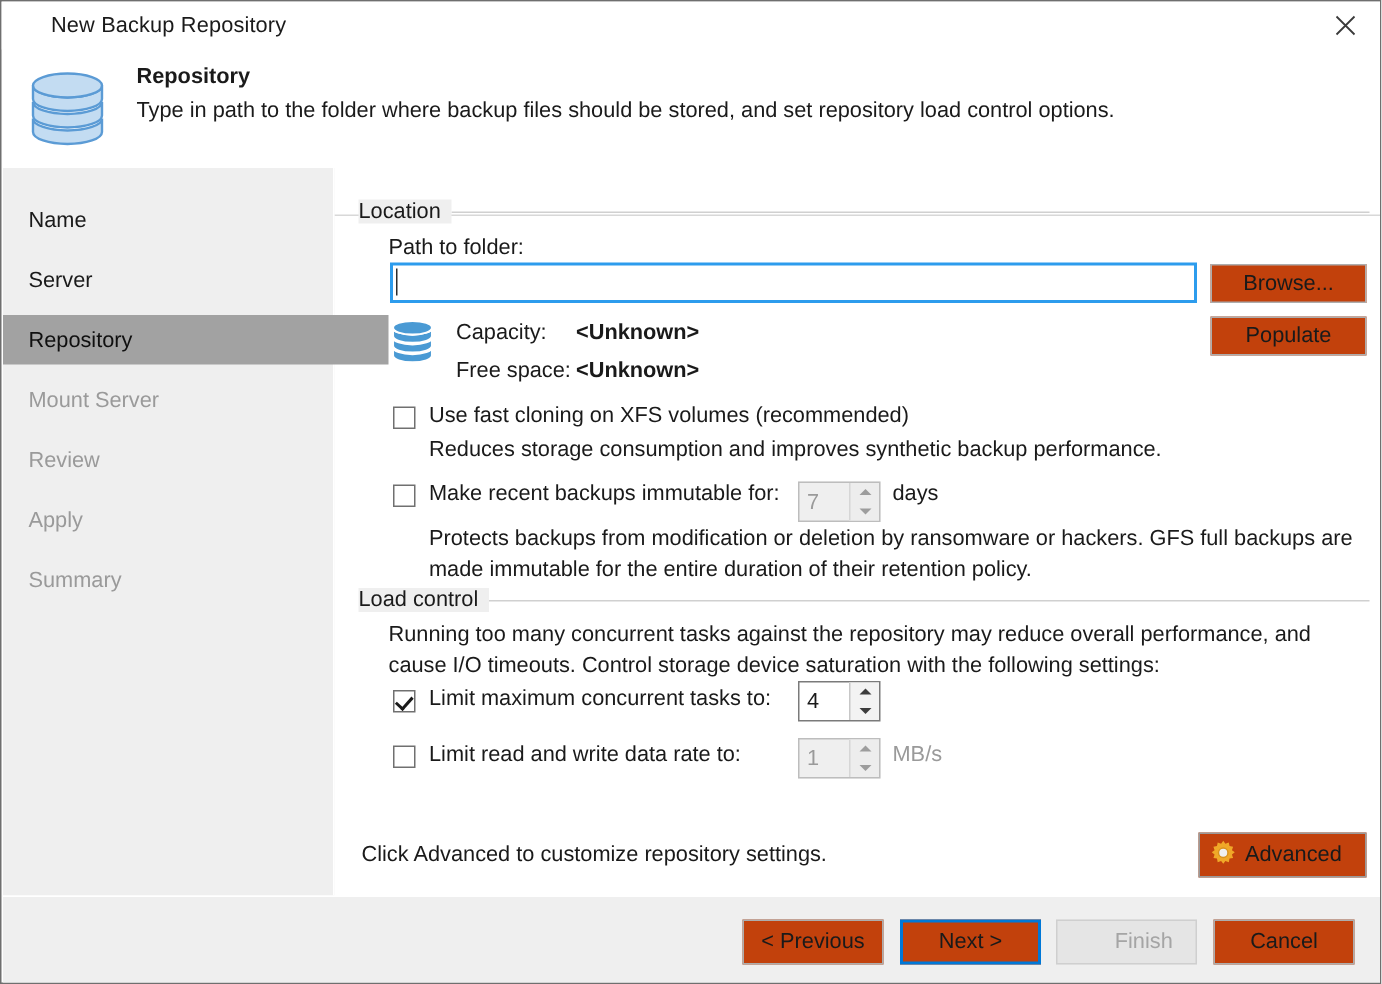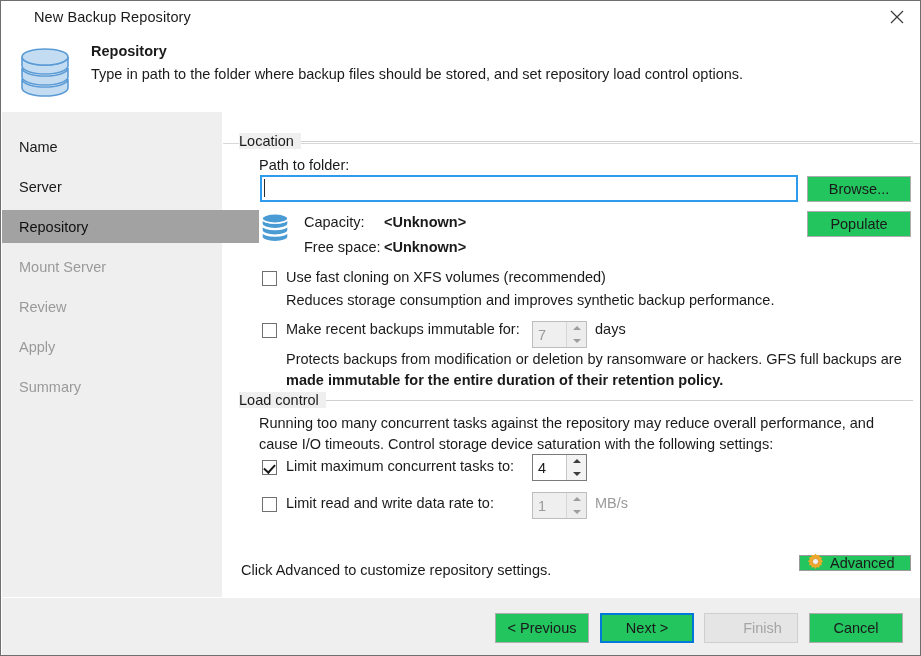--- a/index.html
+++ b/index.html
@@ -176,21 +176,21 @@
     top: 178px;
     width: 1px;
     height: 18px;
     background: #2b2b2b;
   }
 
   
   .btn {
     position: absolute;
     box-sizing: border-box;
-    background: #22c55e;
+    background: #c2410c;
     border: 1px solid #adadad;
     font-family: "Liberation Sans", sans-serif;
     font-size: 14.5px;
     color: #1a1a1a;
     display: flex;
     align-items: center;
     justify-content: center;
     cursor: default;
     white-space: nowrap;
   }
@@ -201,21 +201,21 @@
   }
   .btn.focused {
     border: 2px solid #0078d7;
     text-align: center;
   }
 
   #btn-advanced {
     left: 798px;
     top: 554px;
     width: 112px;
-    height: 16px;
+    height: 30px;
     justify-content: flex-start;
     padding-left: 6px;
     gap: 5px;
     border-color: #9a9a9a;
   }
   #advanced-gear { flex: 0 0 auto; display: block; }
 
   
   .cb {
     position: absolute;
@@ -402,21 +402,21 @@
       <div class="sp-up">
           <span class="tri tri-up"></span>
         </div>
       <div class="sp-dn">
           <span class="tri tri-dn"></span>
         </div>
     </div>
   </div>
   <div class="lbl" style="left:594px; top:320px;">days</div>
   <div class="lbl" style="left:285px; top:350px;">Protects backups from modification or deletion by ransomware or hackers. GFS full backups are</div>
-  <div class="lbl" style="left:285px; top:371px;font-weight:bold;">made immutable for the entire duration of their retention policy.</div>
+  <div class="lbl" style="left:285px; top:371px;">made immutable for the entire duration of their retention policy.</div>
 
   <div class="group-label" style="left:238px; top:391px;">Load control</div>
   <div class="group-line" style="left:322px; top:399px; width:590px;"></div>
 
   <div class="lbl" style="left:258px; top:414px;">Running too many concurrent tasks against the repository may reduce overall performance, and</div>
   <div class="lbl" style="left:258px; top:435px;">cause I/O timeouts. Control storage device saturation with the following settings:</div>
 
   <div class="cb checked" style="left:261px; top:459px;"></div>
   <div class="lbl" style="left:285px; top:457px;">Limit maximum concurrent tasks to:</div>
   <div class="spin" style="left:531px; top:453px; width:55px;">

